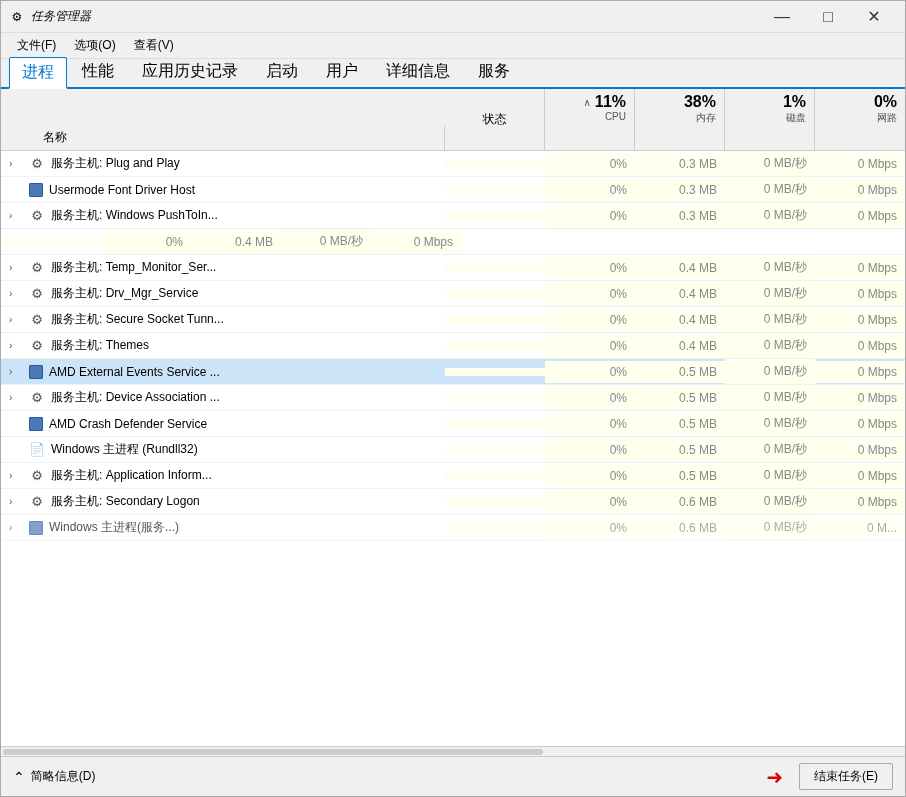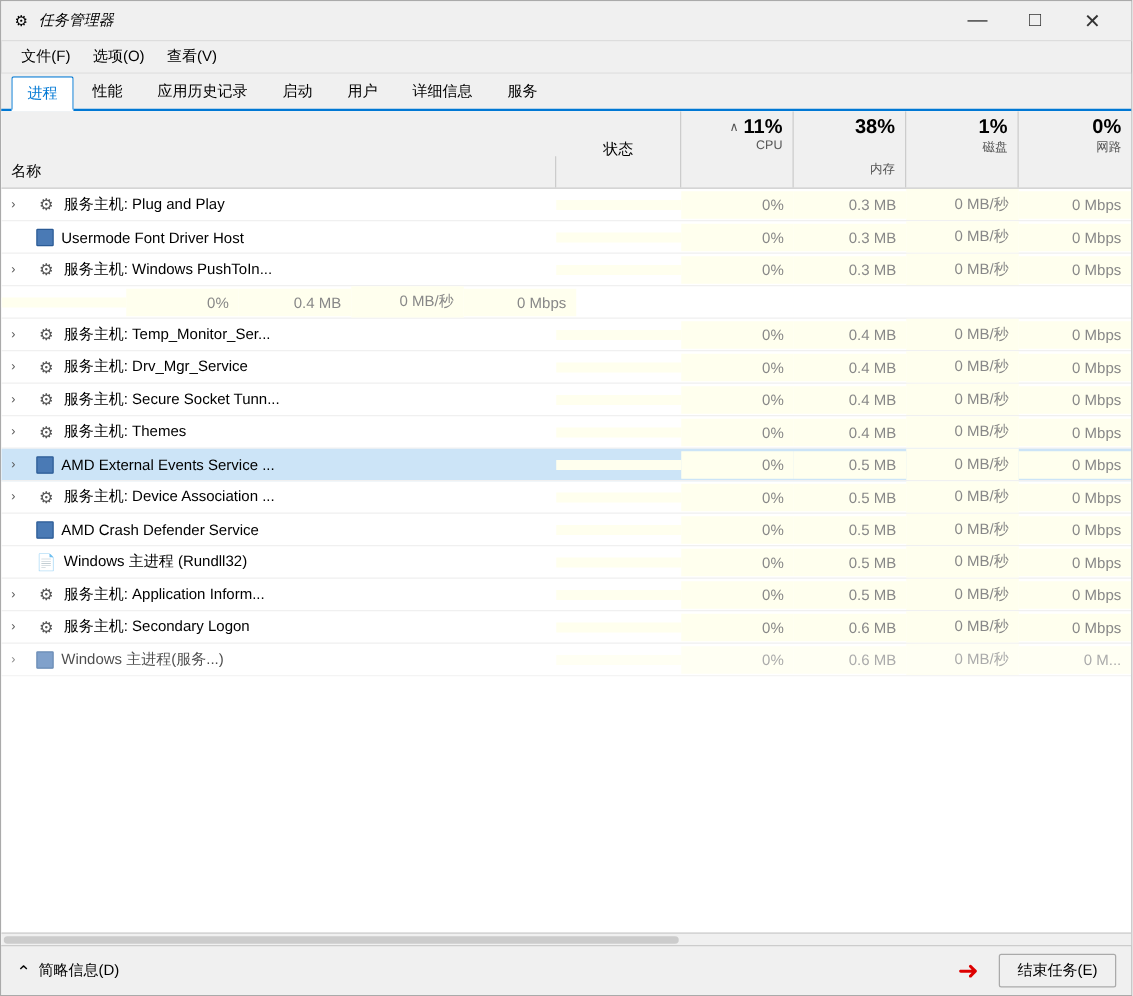--- a/index.html
+++ b/index.html
@@ -79,21 +79,21 @@
       display: flex;
       align-items: flex-end;
       padding: 0 8px;
       border-bottom: 2px solid #0078d4;
       flex-shrink: 0;
       background: #f0f0f0;
     }
     .tab {
       padding: 4px 12px;
       cursor: pointer;
-      font-size: 12px;
+      font-size: 16px;
       border: 1px solid transparent;
       margin-right: 2px;
       background: transparent;
       border-radius: 2px 2px 0 0;
       margin-top: 36px;
     }
     .tab.active {
       background: #fff;
       border: 1px solid #0078d4;
       border-bottom: 2px solid #fff;
@@ -138,21 +138,21 @@
       color: #555;
     }
     .header-col {
       display: flex;
       flex-direction: column;
       align-items: flex-end;
       padding: 4px 8px;
       border-right: 1px solid #ccc;
     }
     .header-col-cpu { width: 90px; }
-    .header-col-mem { width: 90px; gap: 17px; }
+    .header-col-mem { width: 90px; }
     .header-col-disk { width: 90px; }
     .header-col-net { width: 90px; border-right: none; }
     .sort-arrow {
       font-size: 10px;
       color: #555;
       margin-right: 2px;
     }
     .table-body {
       flex: 1;
       overflow-y: auto;
@@ -316,21 +316,21 @@
     <div class="tab">应用历史记录</div>
     <div class="tab">启动</div>
     <div class="tab">用户</div>
     <div class="tab">详细信息</div>
     <div class="tab">服务</div>
   </div>
 
   <div class="content">
 
     <div class="header-top">
-      <div class="col-name" style="padding: 4px 8px; display:flex; flex-direction:column; justify-content:flex-start;">
+      <div class="col-name" style="padding: 4px 8px; display:flex; flex-direction:column; justify-content:flex-start;margin-left:34px;">
         <span style="font-size:12px;">名称</span>
       </div>
       <div class="col-status" style="display:flex; flex-direction:column; justify-content:flex-end;">
         <span style="font-size:12px;">状态</span>
       </div>
       <div class="header-col header-col-cpu">
         <div style="display:flex; align-items:center; gap:2px;">
           <span class="sort-arrow">∧</span>
           <span class="header-val">11%</span>
         </div>

